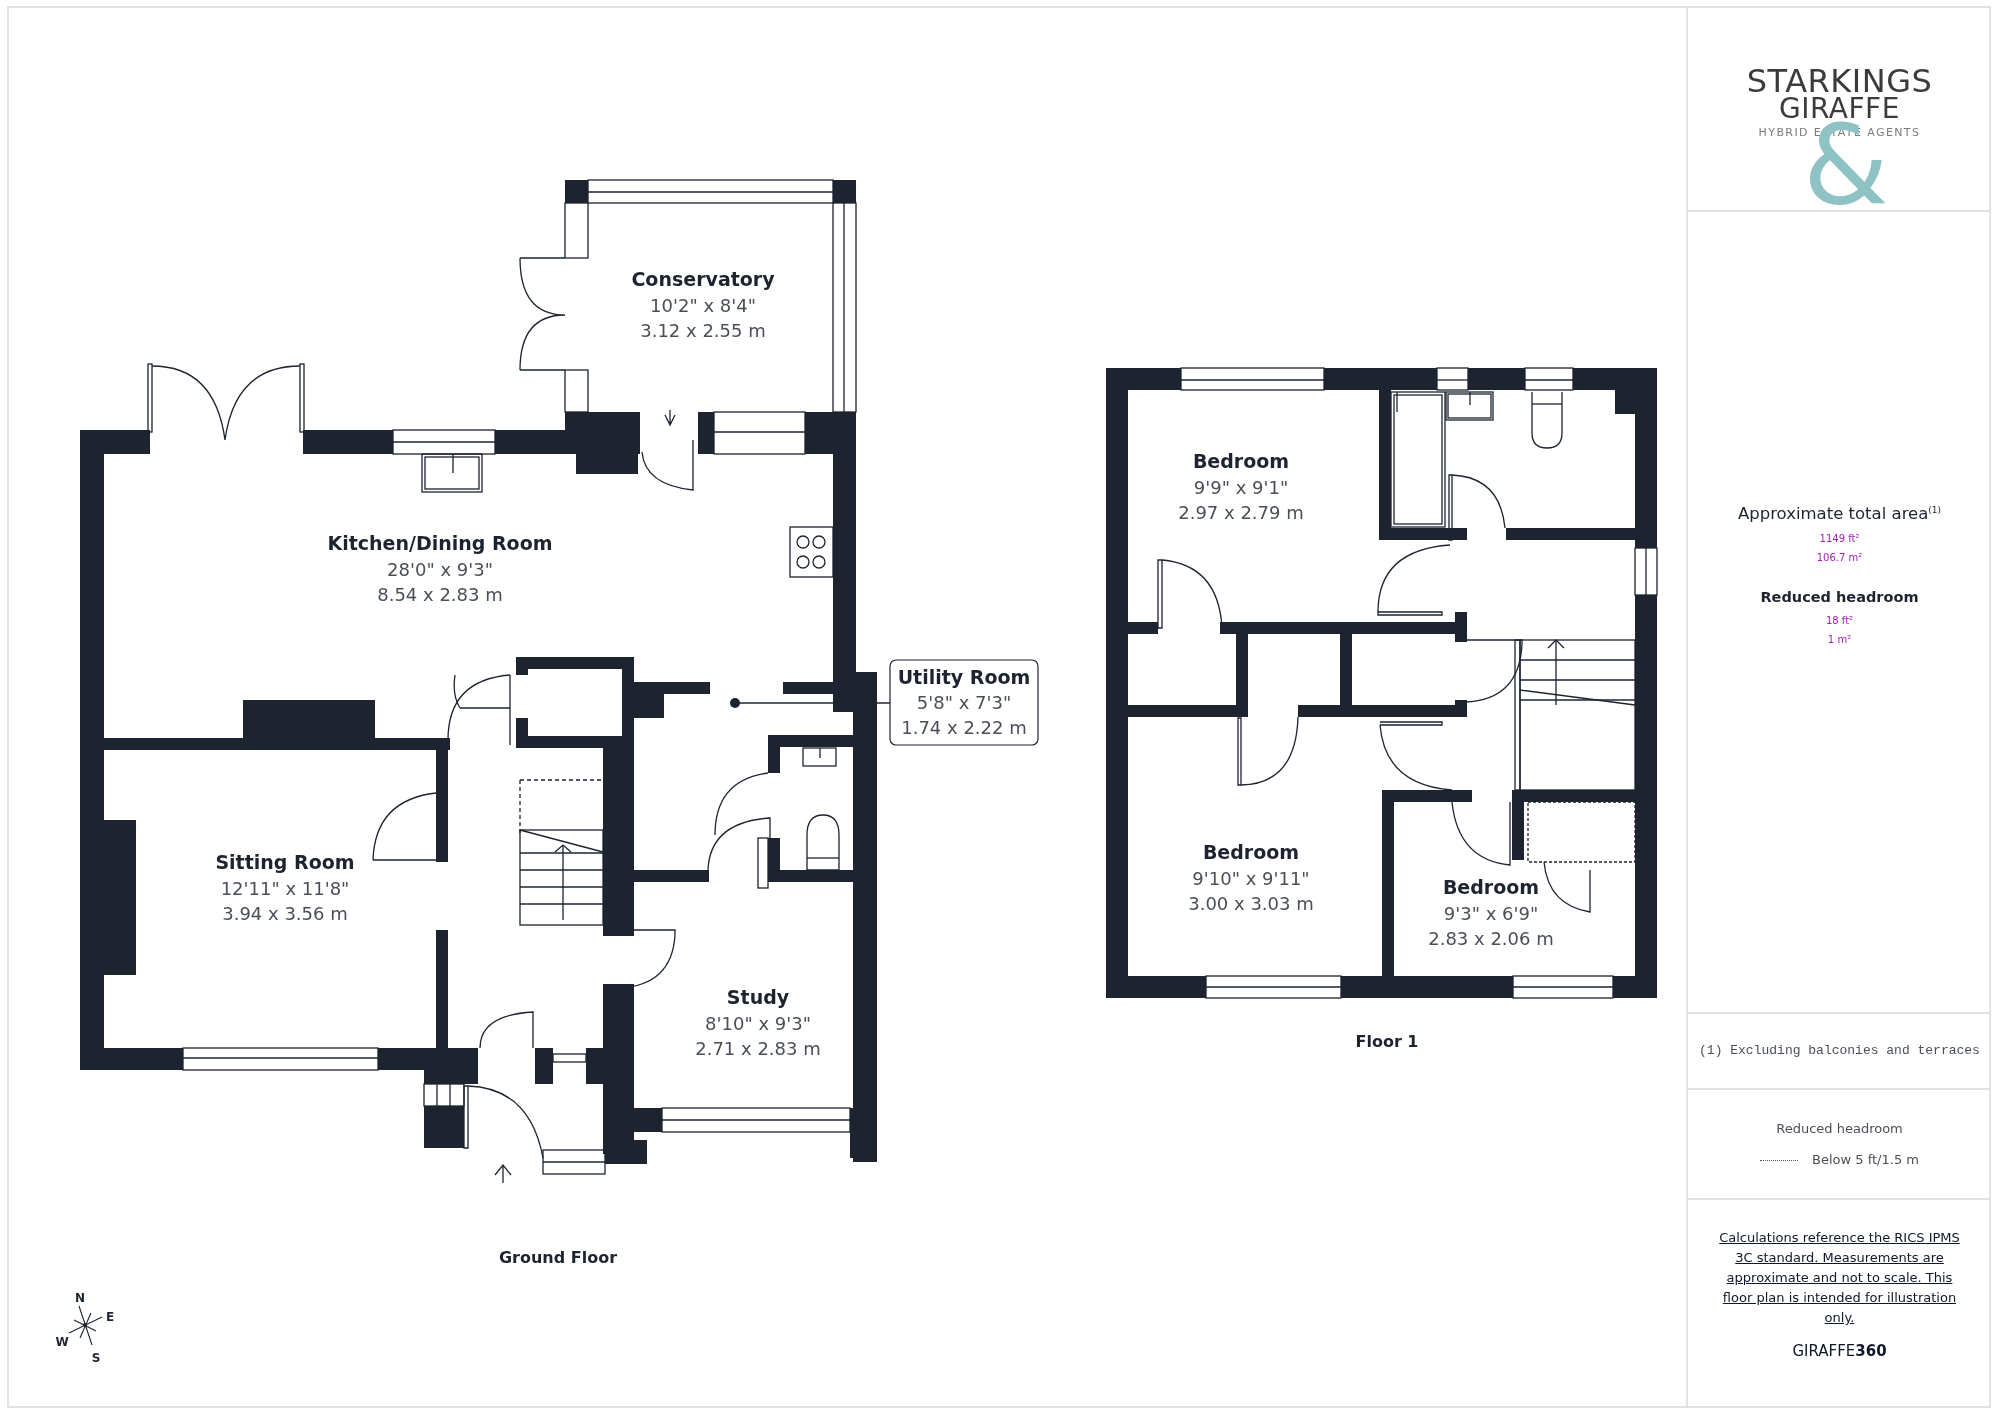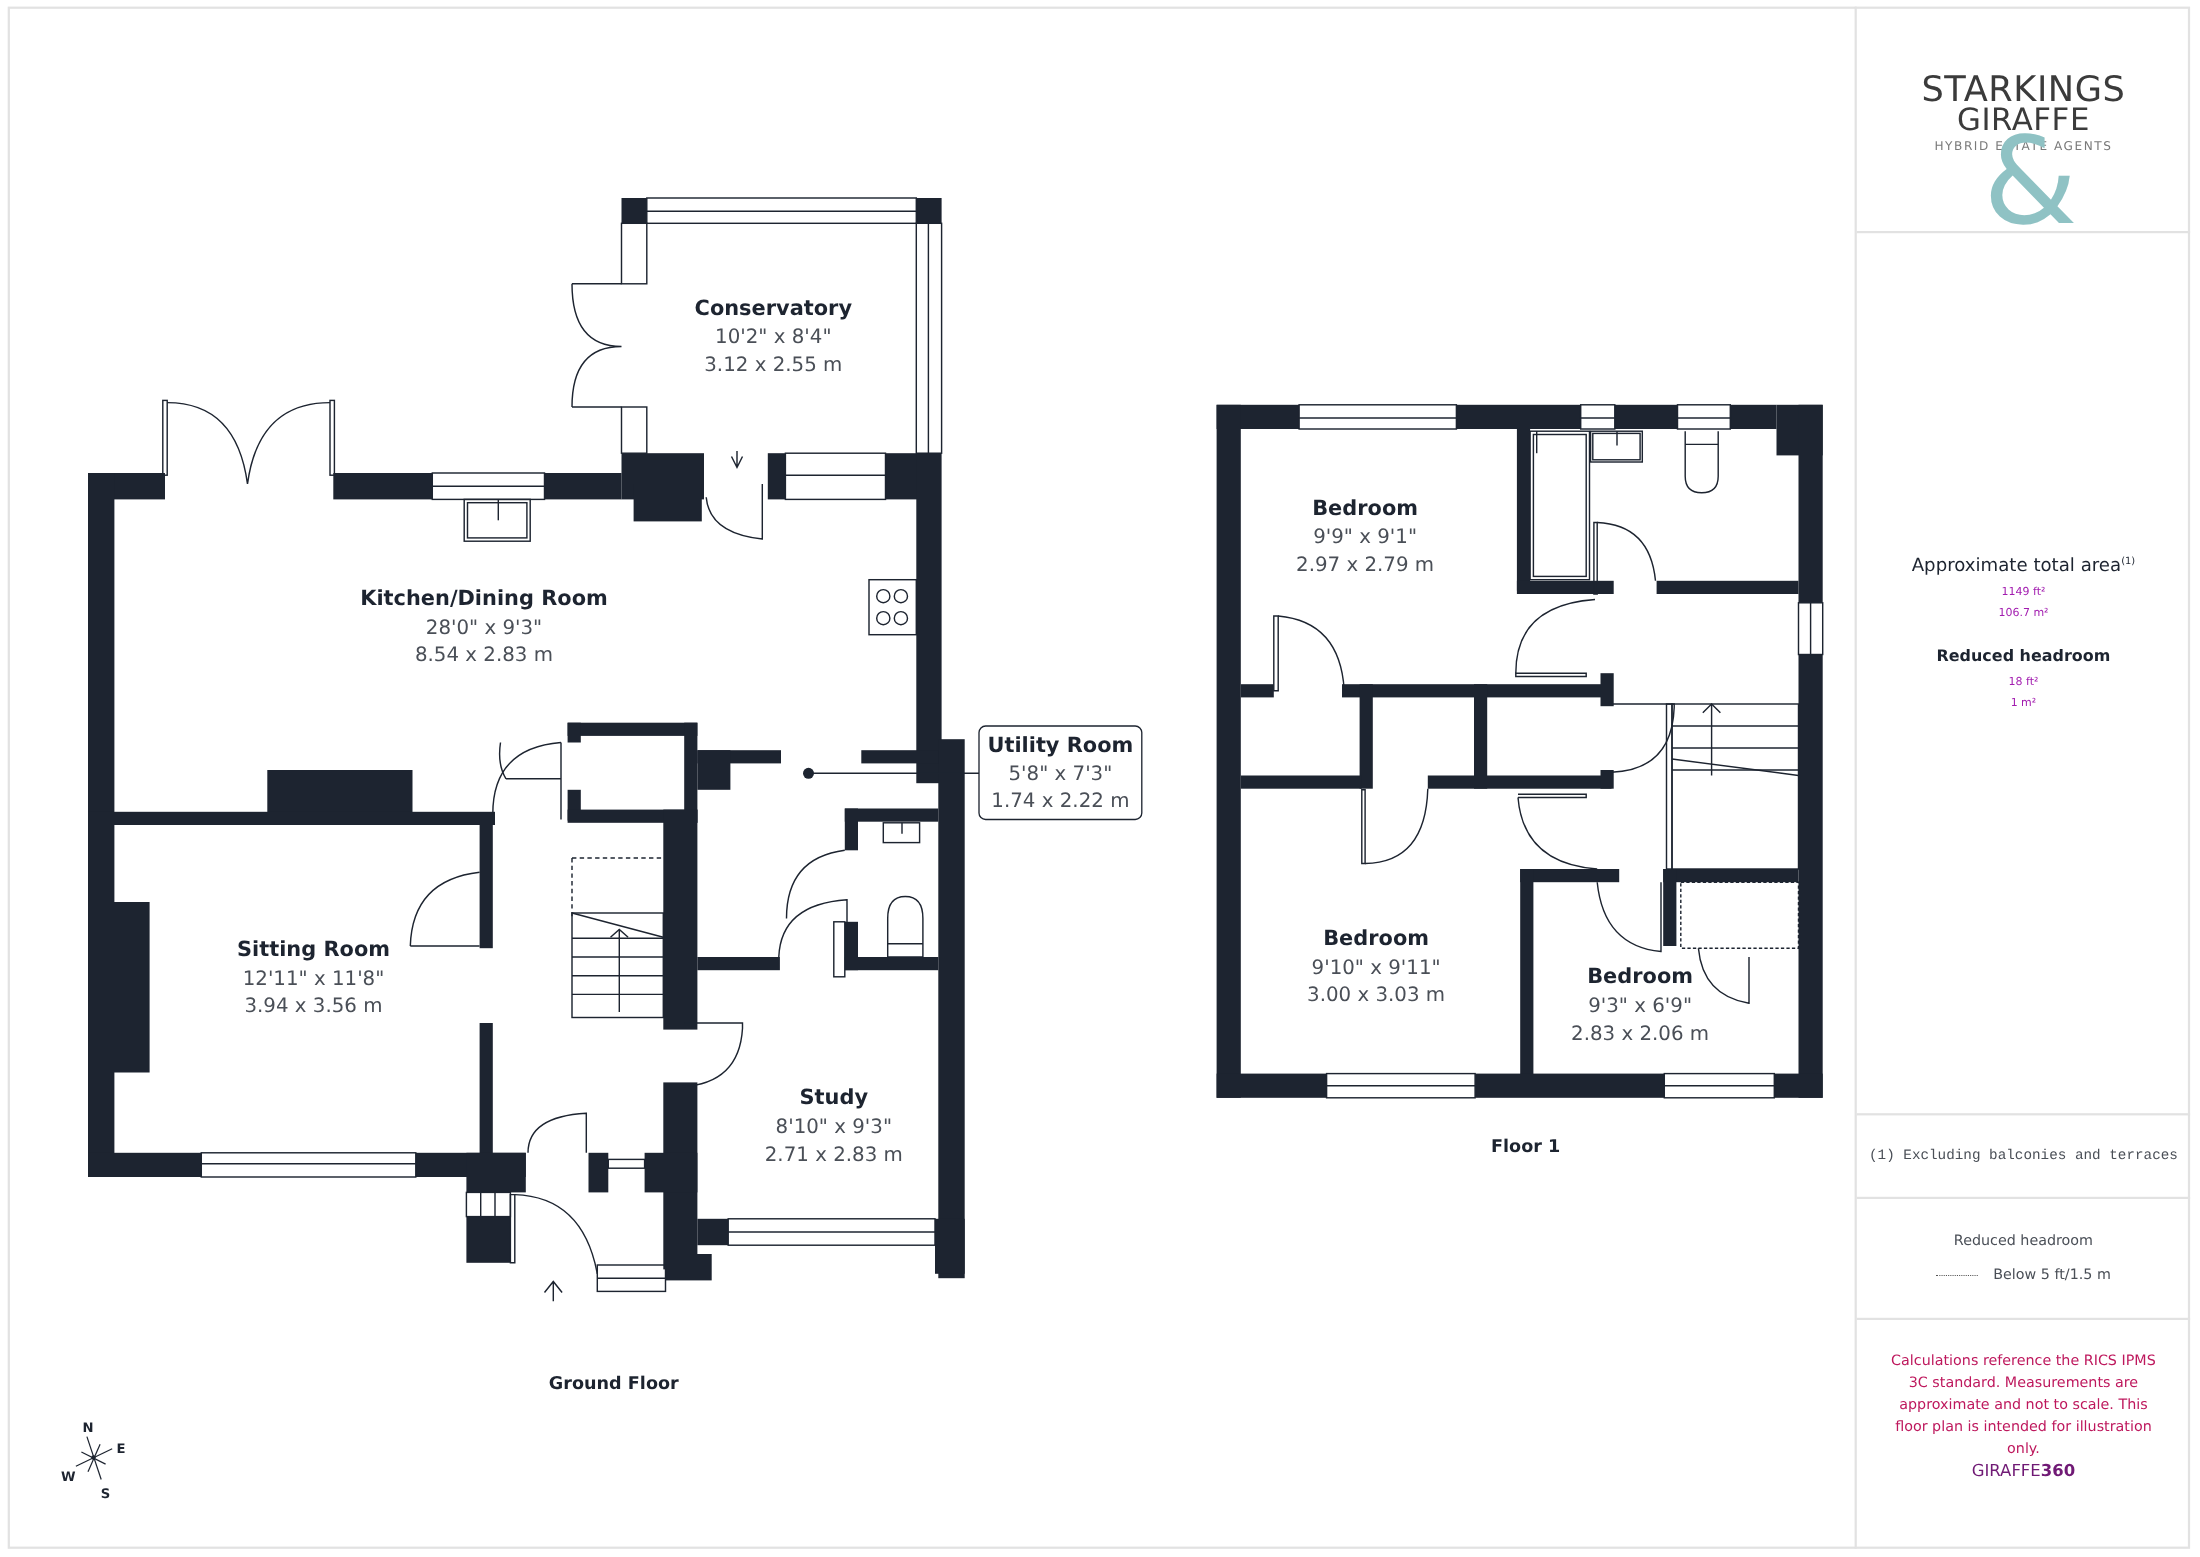--- a/index.html
+++ b/index.html
@@ -9,22 +9,22 @@
   .sb-sec{position:absolute;left:0;width:100%;text-align:center;box-sizing:border-box;}
   .sb-line{position:absolute;left:0;width:100%;height:0;border-top:2px solid #e2e2e2;}
   .logo-top{font-family:"DejaVu Sans",sans-serif;font-size:32px;letter-spacing:0.5px;color:#3b3b3b;line-height:27px;position:relative;z-index:2;}
   .logo-amp{position:absolute;left:115px;top:42px;font-size:110px;color:#8fc2c4;font-family:"DejaVu Sans",sans-serif;z-index:1;line-height:110px;}
   .logo-sub{font-size:11px;letter-spacing:1.4px;color:#7a7a7a;margin-top:4px;}
   .area-title{font-weight:normal;font-size:16.5px;color:#1d2430;}
   .area-title sup{font-size:9px;}
   .area-val{font-size:10px;color:#a21caf;margin-top:10px;}
   .rh-title{font-weight:bold;font-size:14.5px;color:#1d2430;margin-top:26px;}
   .note{font-size:13px;color:#4a4f57;}
-  .disclaimer{font-size:13px;color:#be185d;line-height:20px;padding:0 30px;}
-  .giraffe{font-size:15px;color:#701a75;}
+  .disclaimer{font-size:13px;color:#0f172a;line-height:20px;padding:0 30px;text-decoration:underline;}
+  .giraffe{font-size:15px;color:#0f172a;margin-top:14px;}
   .giraffe b{font-weight:bold;}
   .dots{display:inline-block;width:38px;border-top:1.5px dotted #555;vertical-align:middle;margin-right:14px;}
   svg text{font-family:"DejaVu Sans","Liberation Sans",sans-serif;}
   .rname{font-weight:bold;font-size:19px;fill:#1d2430;}
   .rdim{font-size:18px;fill:#4a4f57;}
   .flabel{font-weight:bold;font-size:16px;fill:#1d2430;}
 </style>
 </head>
 <body>
 

